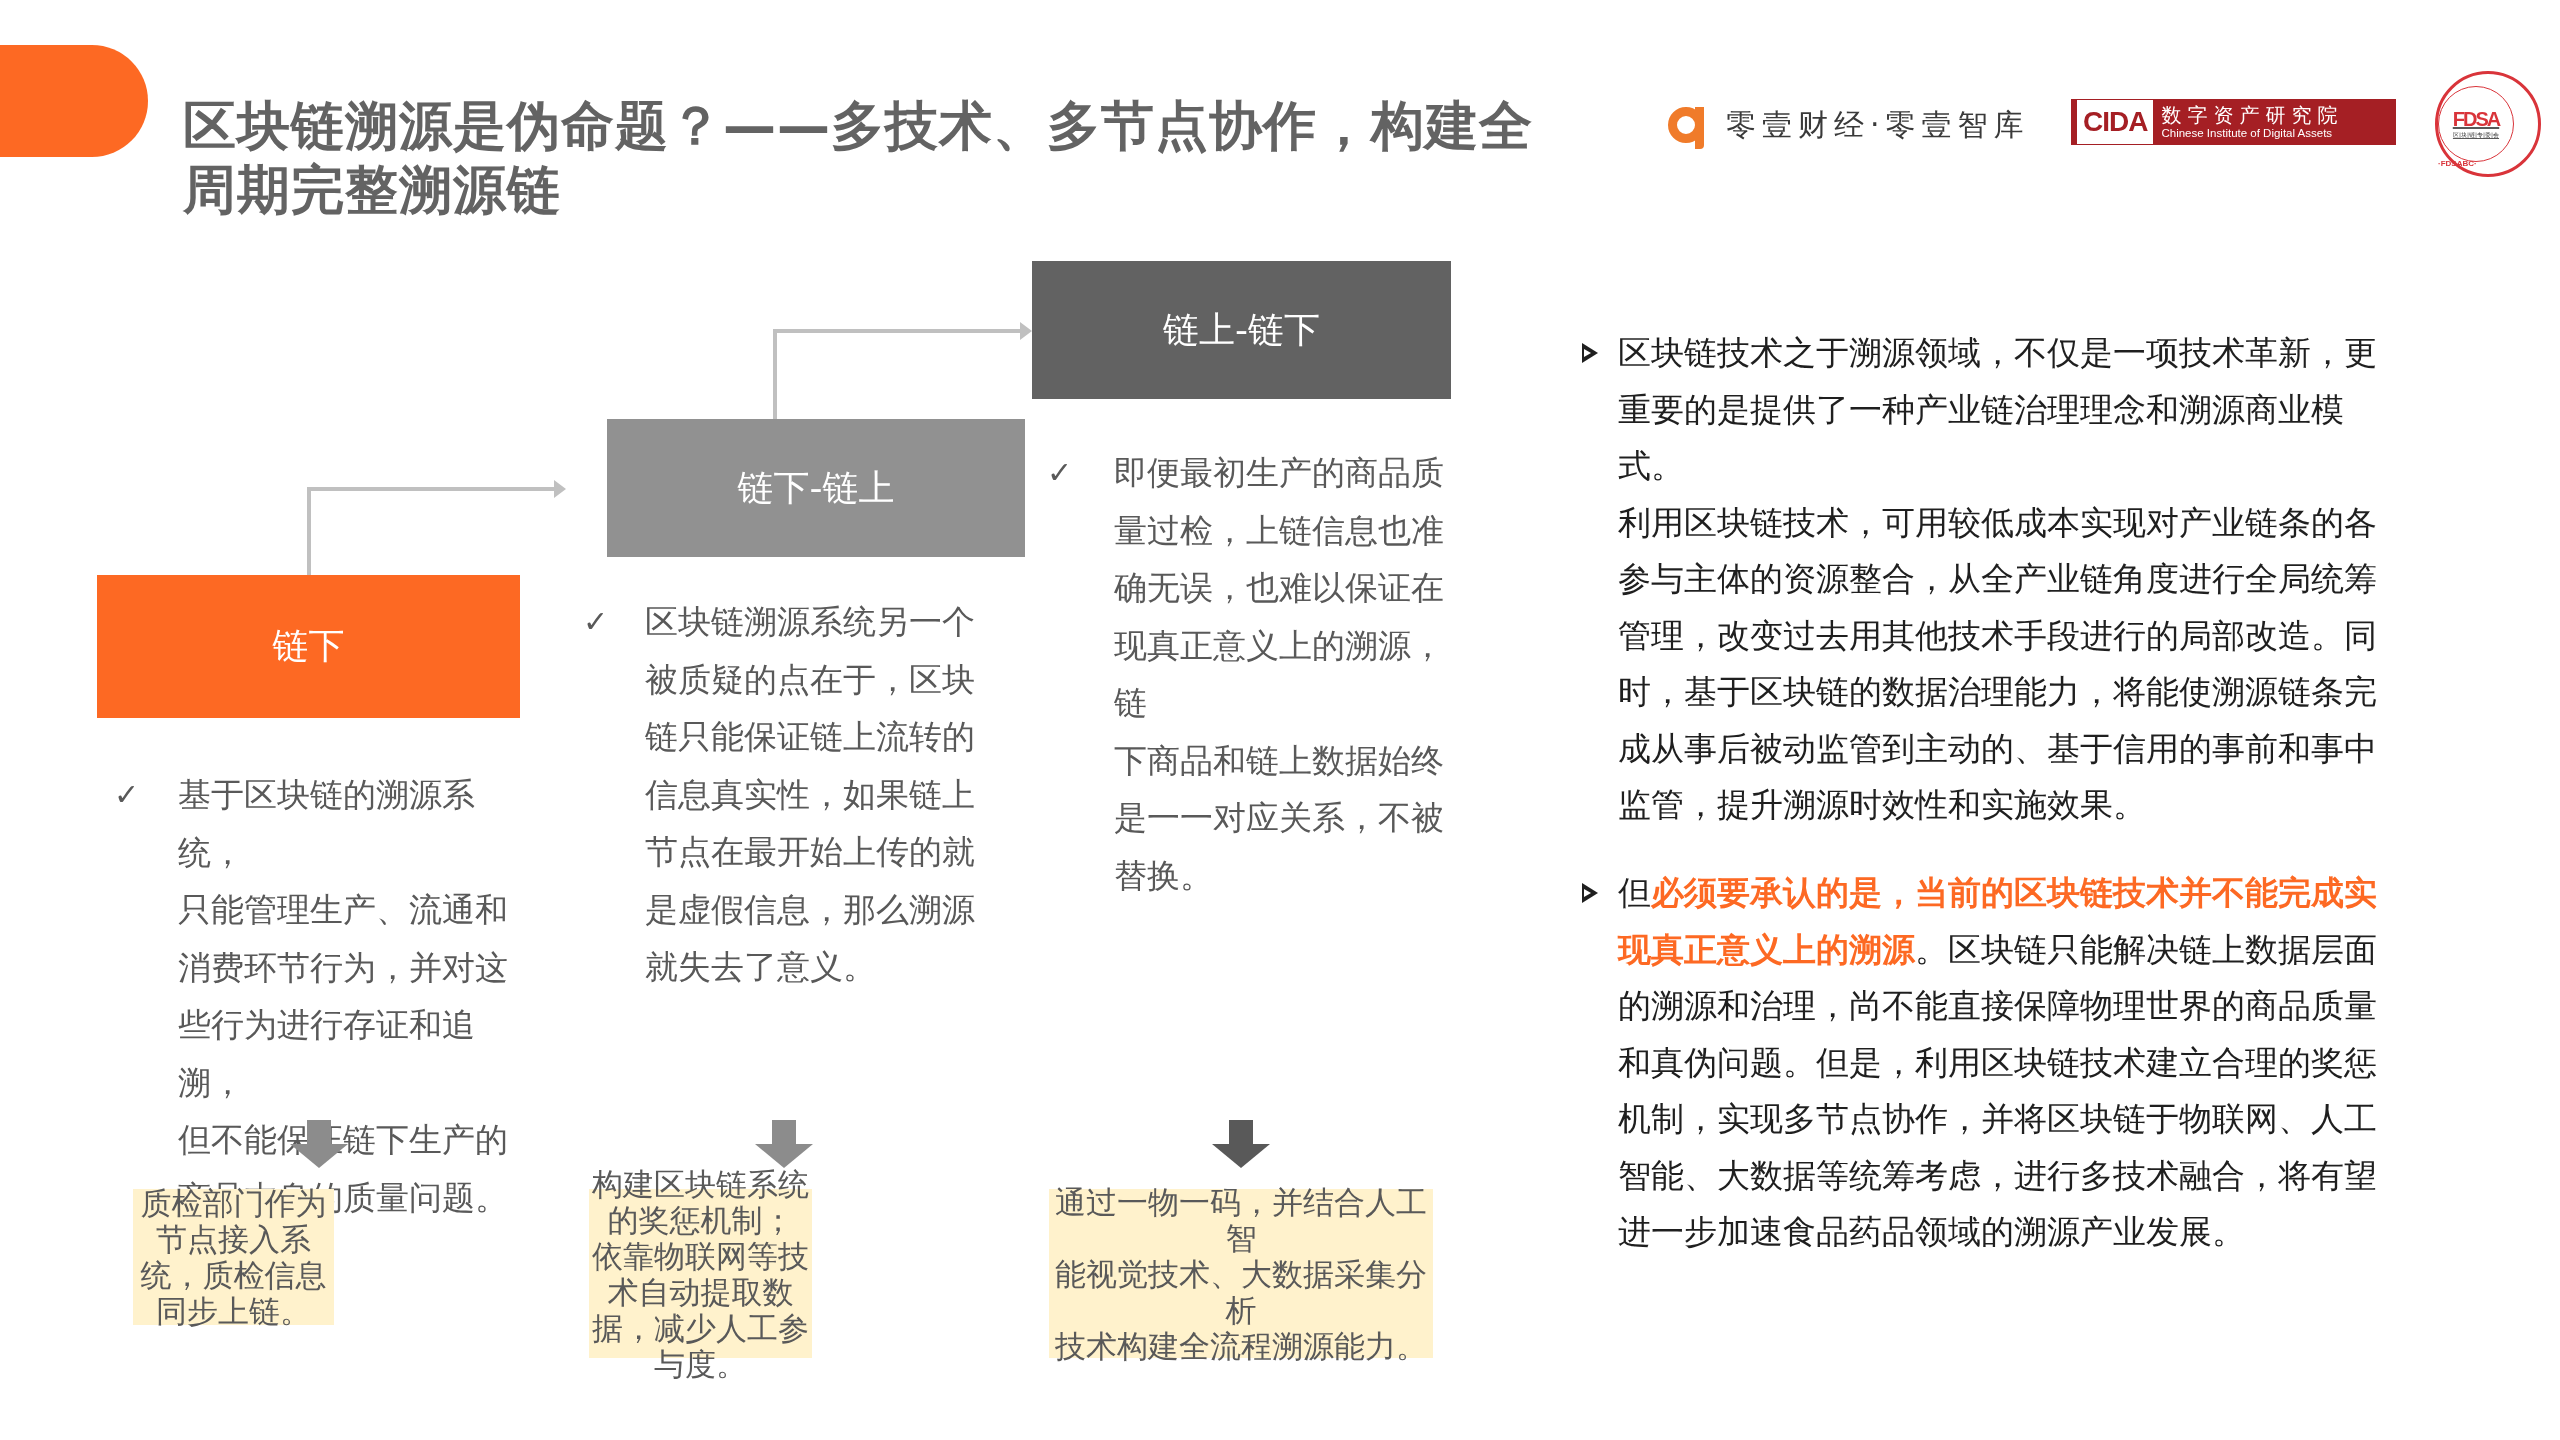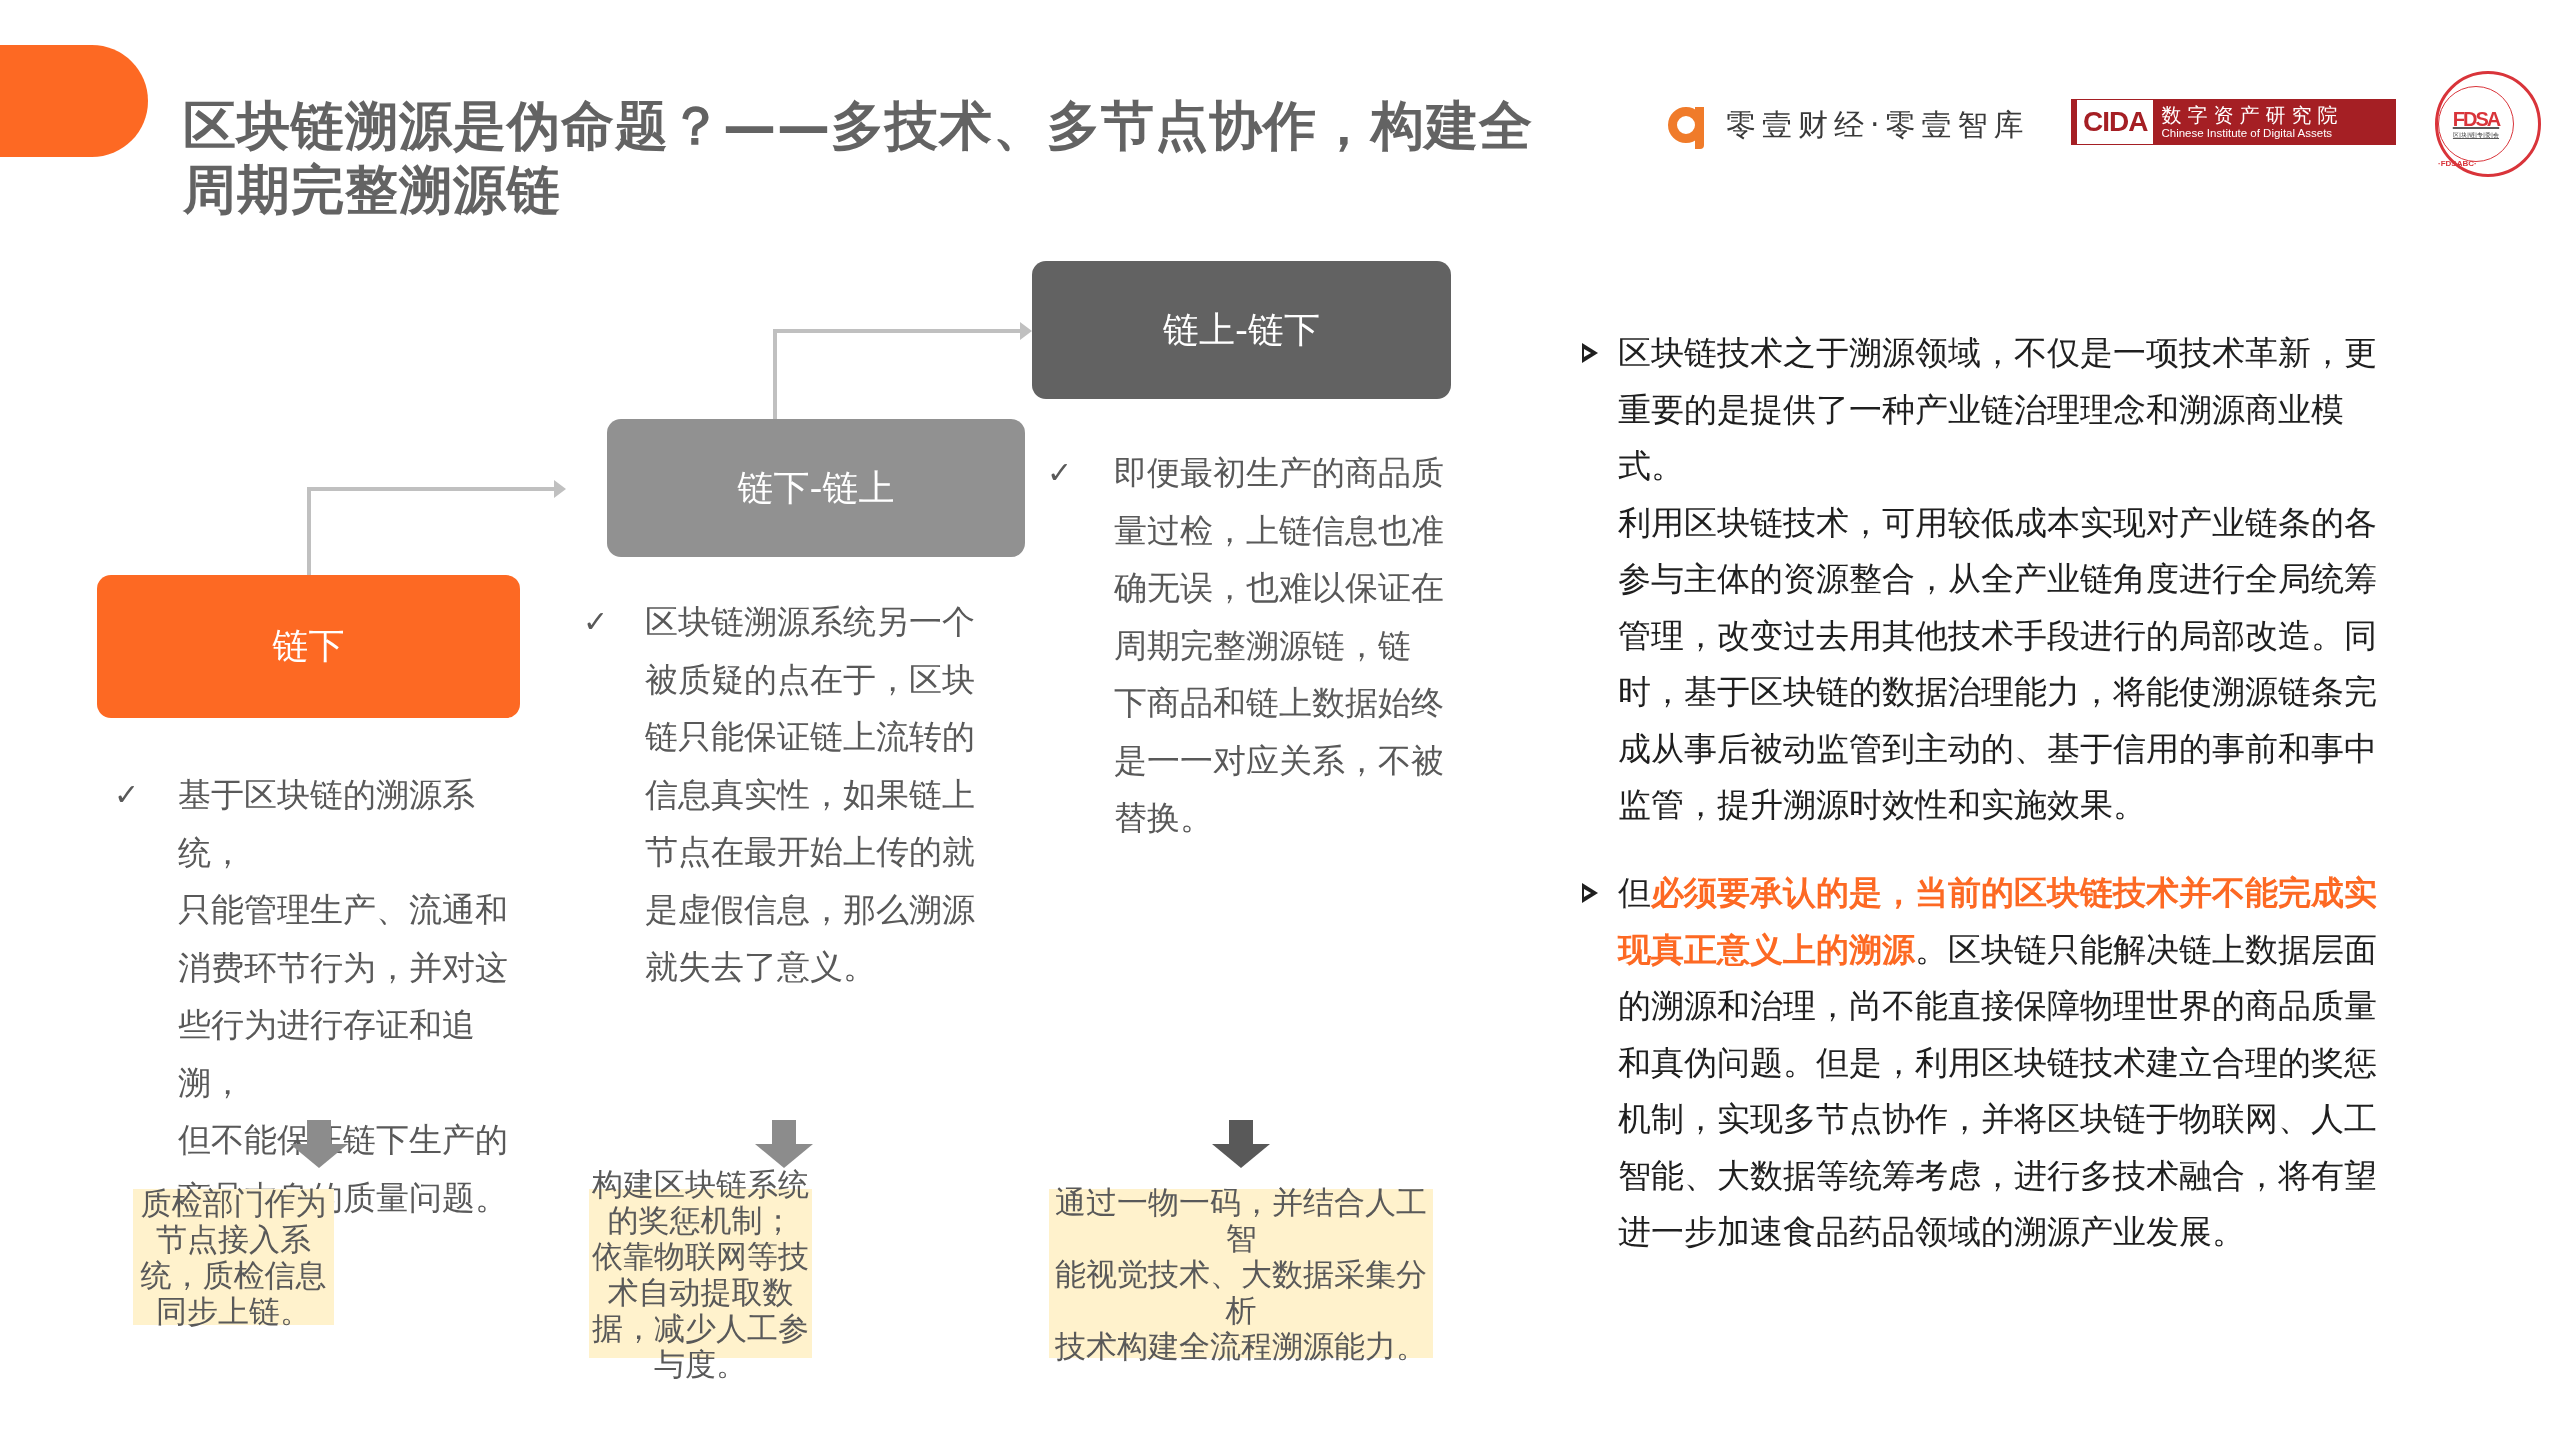--- a/index.html
+++ b/index.html
@@ -32,21 +32,21 @@
           border:3px solid #d9343a; box-sizing:border-box; display:flex; align-items:flex-start;
           justify-content:center; flex-direction:column;text-decoration:underline; }
   .fdsa .inner { width:74px; height:74px; border-radius:50%; border:1.5px solid #d9343a;
                  display:flex; flex-direction:column; align-items:center; justify-content:center; }
   .fdsa .mk { font-family:"Liberation Sans",sans-serif; font-weight:bold; font-size:20px; color:#222; letter-spacing:-2px; }
   .fdsa .mk span { color:#d9343a; }
   .fdsa .sub { font-size:6px; color:#333; }
   .fdsa .abc { position:absolute; bottom:6px; font-size:8px; color:#d9343a; font-family:"Liberation Sans",sans-serif; font-weight:bold; }
 
   
-  .step { display:flex; align-items:center; justify-content:center; color:#ffffff; font-size:36px;border-radius:14px; }
+  .step { display:flex; align-items:center; justify-content:center; color:#ffffff; font-size:36px; }
   .step1 { left:97px; top:575px; width:423px; height:143px; background:#fd6923; }
   .step2 { left:566px; top:419px; width:418px; height:138px; background:#919191;margin-left:41px; }
   .step3 { left:1032px; top:261px; width:419px; height:138px; background:#626262; }
 
   .conn { background:#c0c0c0; }
   .arrowhead { width:0; height:0; border-top:9px solid transparent; border-bottom:9px solid transparent;
                border-left:12px solid #c0c0c0; }
 
   
   .col { font-size:33px; line-height:57.5px; color:#595959; }
@@ -143,21 +143,21 @@
     <div>就失去了意义。</div>
   </div>
 </div>
 
 <div class="abs col" style="left:1047px;top:444px;width:420px;height:420px;">
   <span class="check">✓</span>
   <div class="body" style="left:67px;top:0;width:330px;">
     <div>即便最初生产的商品质</div>
     <div>量过检，上链信息也准</div>
     <div>确无误，也难以保证在</div>
-    <div>周期完整溯源链，链</div>
+    <div>现真正意义上的溯源，链</div>
     <div>下商品和链上数据始终</div>
     <div>是一一对应关系，不被</div>
     <div>替换。</div>
   </div>
 </div>
 
 <div class="abs down" style="left:290px;top:1120px;">
   <div class="shaft" style="background:#8c8c8c;"></div>
     <div class="head" style="border-top-color:#8c8c8c;"></div>
 </div>

